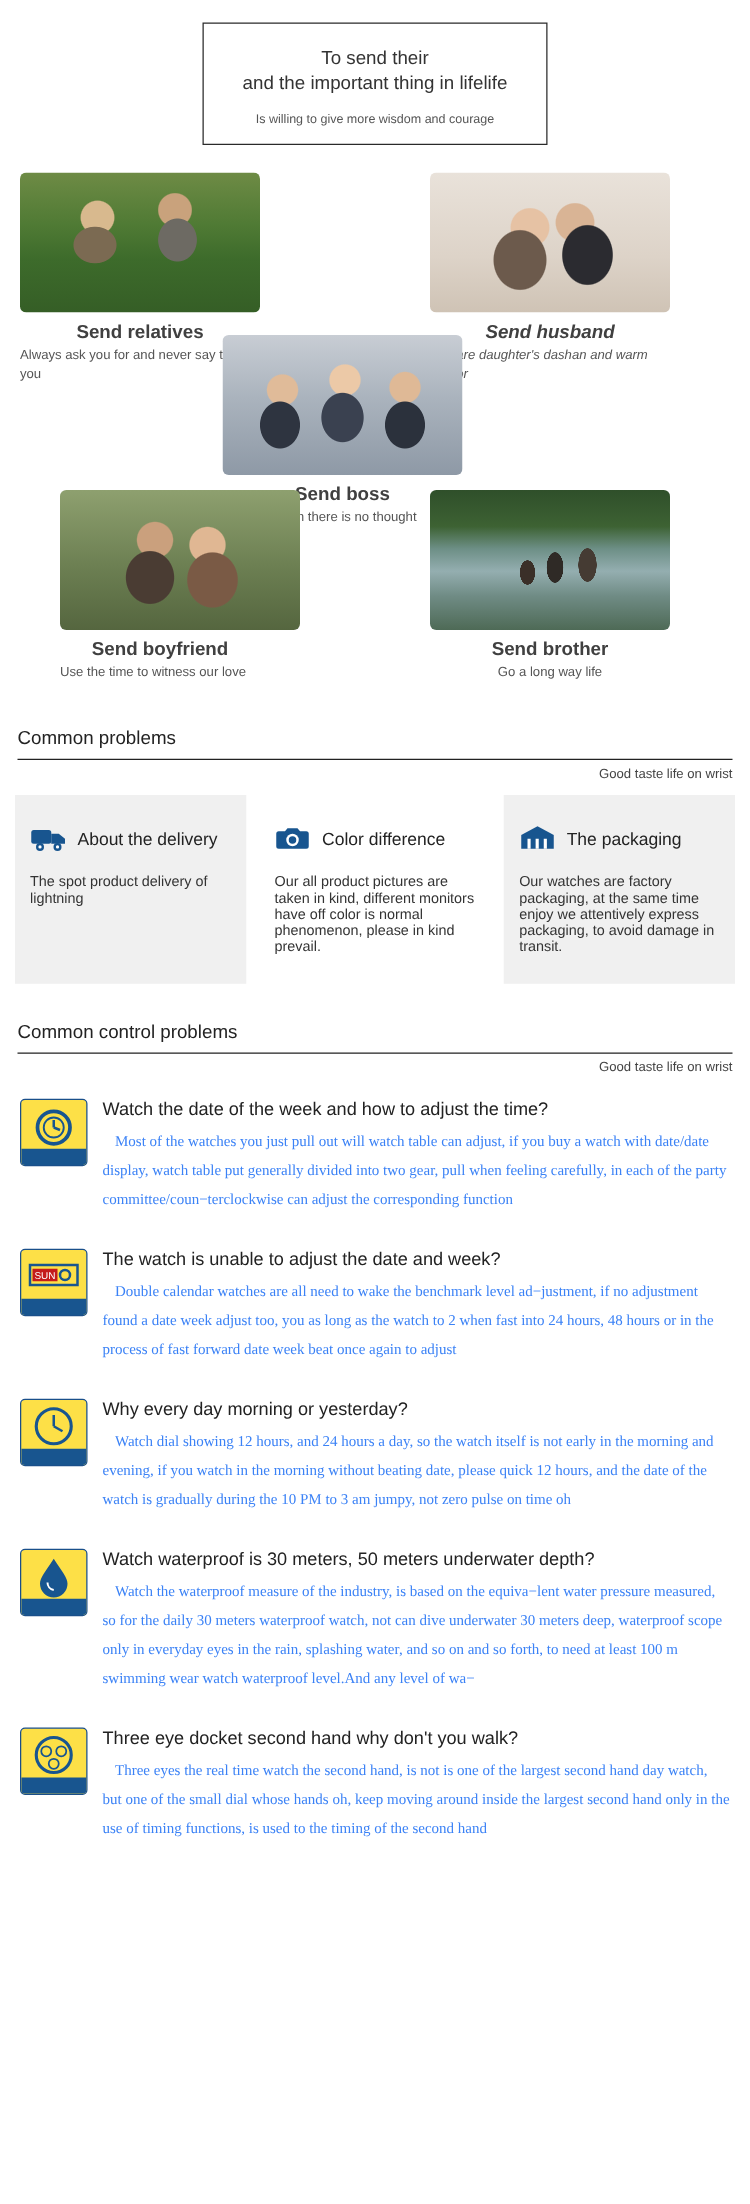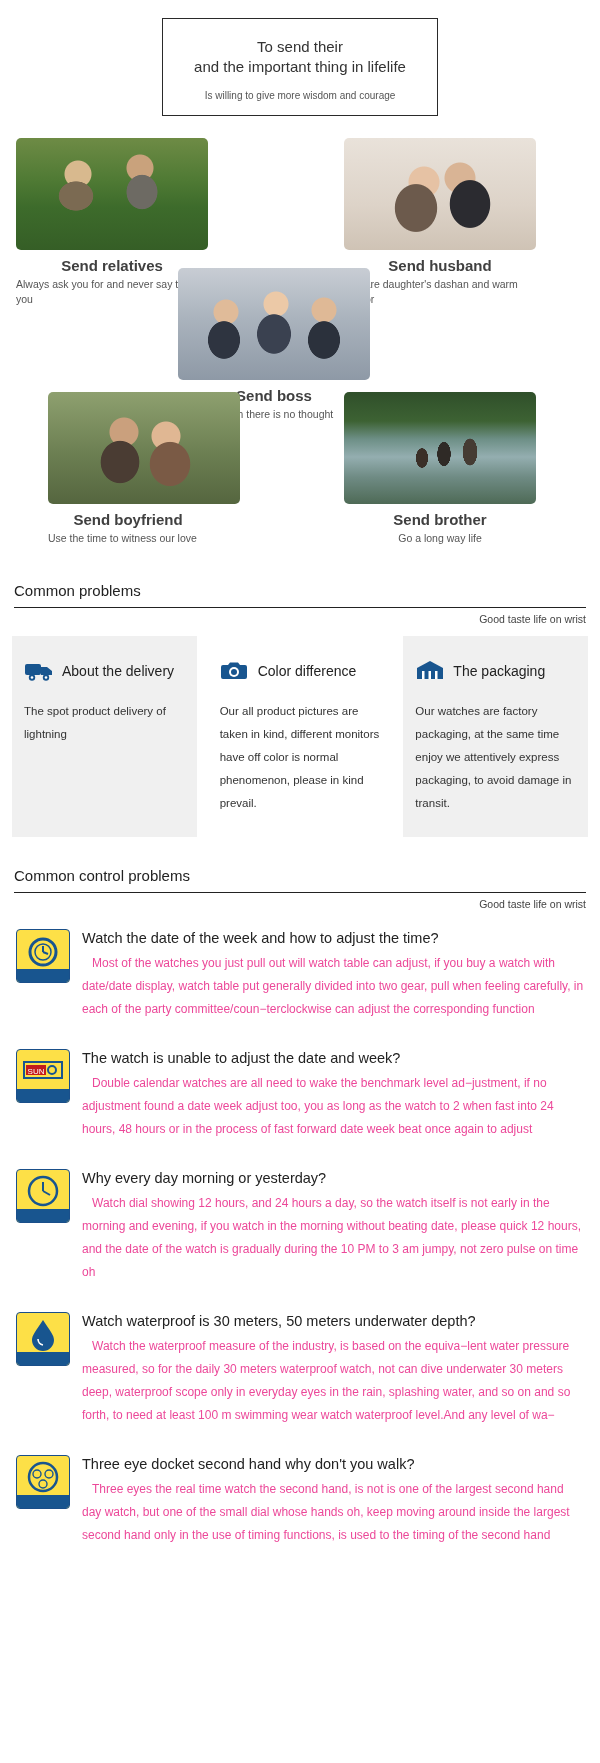--- a/index.html
+++ b/index.html
@@ -157,21 +157,21 @@
     height: 34px;
   }
   .card .card-title {
     font-size: 14px;
     color: #222;
   }
   .card .card-body {
     margin-top: 12px;
     font-size: 11.5px;
     color: #333;
-    line-height: 23px;
+    line-height: 13px;
   }
   .icon-box { width: 30px; height: 26px; flex: 0 0 auto; }
 
   
   .faq {
     margin: 34px 16px 30px 16px;
   }
   .faq-item {
     display: flex;
     gap: 12px;
@@ -194,23 +194,24 @@
     background: #18558f;
   }
   .faq-text { flex: 1 1 auto; padding-top: 1px; }
   .faq-q {
     font-size: 14.5px;
     color: #222;
     margin-bottom: 6px;
   }
   .faq-a {
     font-size: 12px;
-    color: #ec4899;
+    color: #3b82f6;
     line-height: 23px;
     text-indent: 10px;
+    font-family: Liberation Serif, serif;
   }
 </style>
 </head>
 <body>
 
 <div class="hero">
   <div class="line">To send their</div>
   <div class="line">and the important thing in lifelife</div>
   <div class="sub">Is willing to give more wisdom and courage</div>
 </div>
@@ -218,21 +219,21 @@
 <div class="gift-grid">
 
   <div class="gift left" style="left:16px; top:0;">
     <div class="photo">
         <div class="sky ph-relatives"></div>
       </div>
     <div class="title">Send relatives</div>
     <div class="desc">Always ask you for and never say thank you</div>
   </div>
 
-  <div class="gift right" style="left:344px; top:0;">
+  <div class="gift right" style="left:344px; top:0;font-style:italic;">
     <div class="photo">
         <div class="sky ph-husband"></div>
       </div>
     <div class="title">Send husband</div>
     <div class="desc">You are daughter's dashan and warm harbor</div>
   </div>
 
   <div class="gift center" style="left:178px; top:130px;">
     <div class="photo">
         <div class="sky ph-boss"></div>

